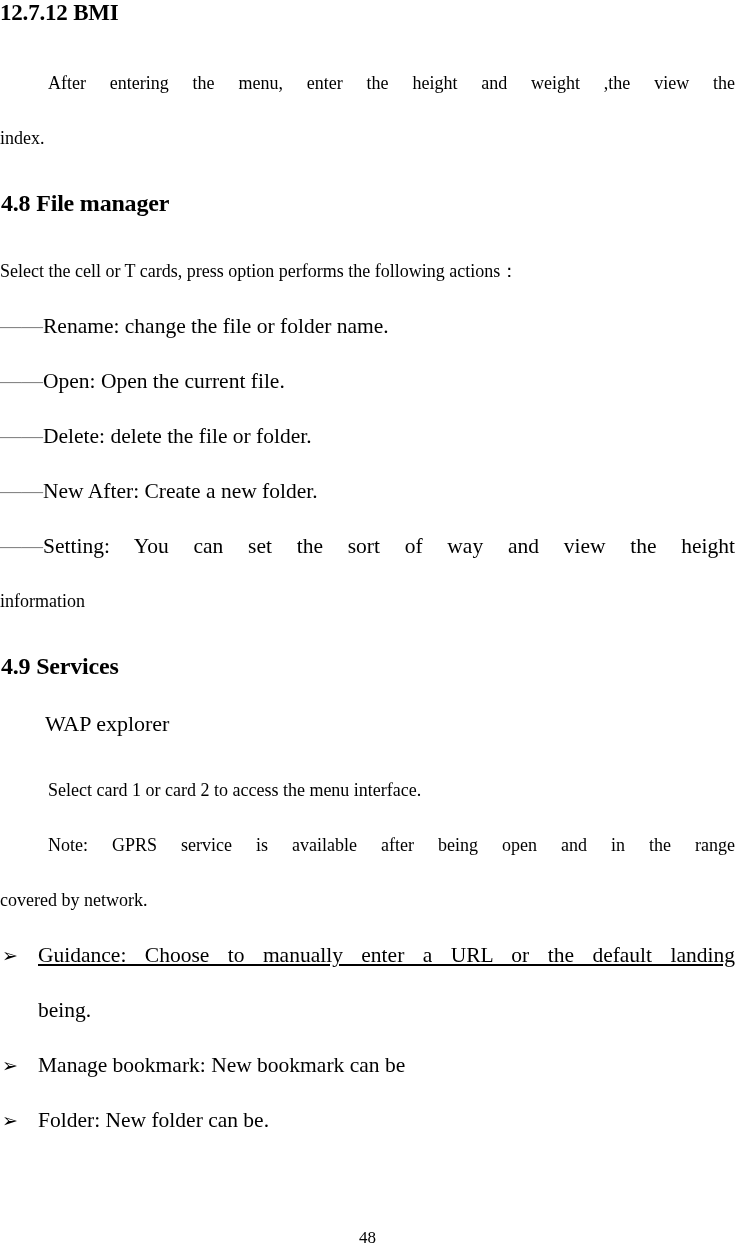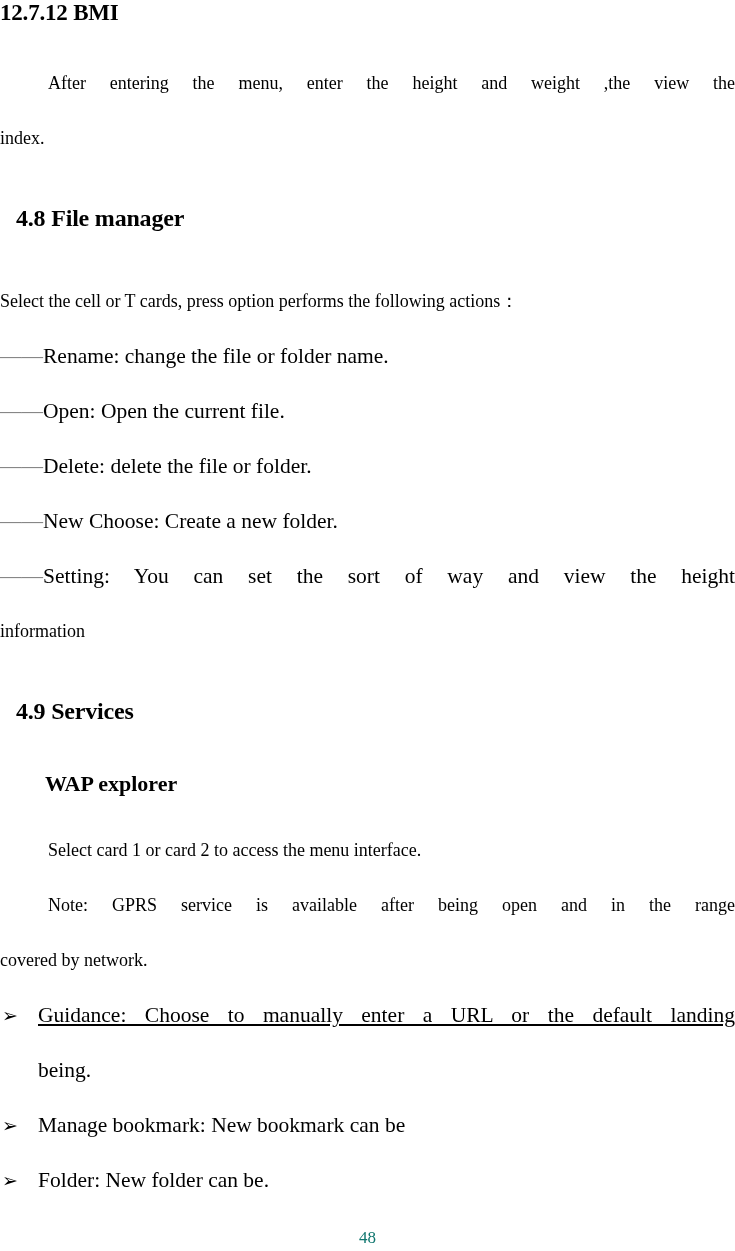--- a/index.html
+++ b/index.html
@@ -32,26 +32,26 @@
     line-height: 26px;
     letter-spacing: -0.2px;
     margin: 0;
     white-space: nowrap;
   }
   .h-main {
     font-size: 24px;
     font-weight: bold;
     line-height: 28px;
     letter-spacing: -0.2px;
-    margin: 16px;
+    margin: 1px;
     white-space: nowrap;
   }
   .h-inline {
     font-size: 22px;
-    font-weight: bold;
+    font-weight: normal;
     line-height: 26px;
     margin: 0;
     white-space: nowrap;
   }
 
   
   .para {
     font-size: 18px;
     line-height: 55px;
     text-align: justify;
@@ -126,21 +126,21 @@
 
   
   .page-number {
     position: absolute;
     left: 0;
     top: 1228px;
     width: 735px;
     text-align: center;
     font-size: 17px;
     line-height: 20px;
-    color: #0f766e;
+    color: #000000;
   }
 </style>
 </head>
 <body>
 
 <div class="page">
   <div class="content">
 
     <div class="h-sub">12.7.12 BMI</div>
 
@@ -156,21 +156,21 @@
     <div class="sp-26"></div>
 
     <div class="para">Select the cell or T cards, press option performs the following actions：</div>
 
     <div class="dash-item"><span class="dash">——</span><span>Rename: change the file or folder name.</span></div>
 
     <div class="dash-item"><span class="dash">——</span><span>Open: Open the current file.</span></div>
 
     <div class="dash-item"><span class="dash">——</span><span>Delete: delete the file or folder.</span></div>
 
-    <div class="dash-item"><span class="dash">——</span><span>New Choose: Create a new folder.</span></div>
+    <div class="dash-item"><span class="dash">——</span><span>New After: Create a new folder.</span></div>
 
     <div class="dash-item wrap"><span class="dash">——</span><span>Setting: You can set the sort of way and view the height</span></div>
     <div class="para">information</div>
 
     <div class="sp-22"></div>
 
     <div class="h-main">4.9 Services</div>
 
     <div class="sp-30"></div>
 

